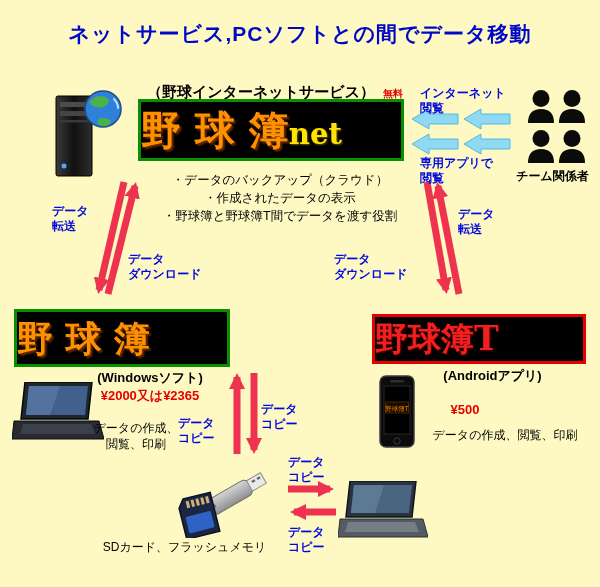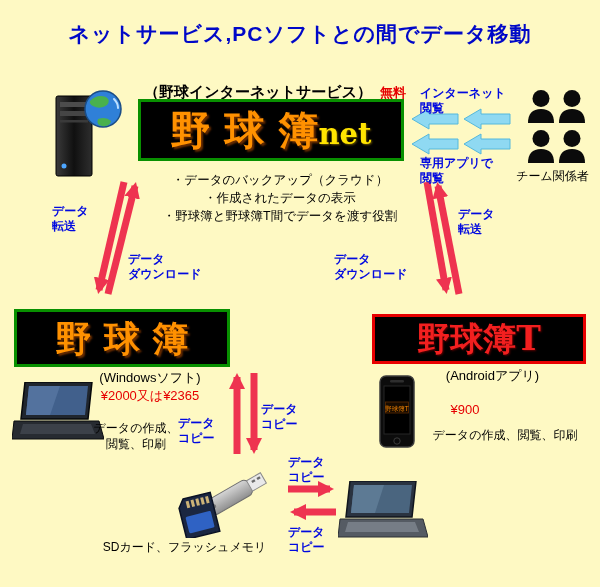--- a/index.html
+++ b/index.html
@@ -5,26 +5,26 @@
   *{margin:0;padding:0;box-sizing:border-box}
   body{background:#fff}
   #canvas{position:relative;width:600px;height:587px;background:#fef9c3;overflow:hidden;
           font-family:"Liberation Sans","DejaVu Sans",sans-serif}
   .abs{position:absolute}
   .center{text-align:center}
   .pre{white-space:pre-line}
   .title{color:#0008c8;font-weight:bold;font-size:21px;text-align:center;letter-spacing:1px}
   .blue{color:#0008e0;font-weight:bold;font-size:12px;text-align:left;line-height:1.25;white-space:pre-line}
   .black-label{color:#000;font-size:12px;line-height:1.3}
-  .bold{font-weight:normal}
-  .red-label{color:#e60000;font-weight:normal}
+  .bold{font-weight:bold}
+  .red-label{color:#e60000;font-weight:bold}
   .cap-black{color:#000;font-weight:bold;font-size:15px}
-  .cap-free{color:#e60000;font-weight:bold;font-size:13px;margin-left:8px}
+  .cap-free{color:#e60000;font-weight:bold;font-size:10px;margin-left:8px}
   .bullets{font-size:12.5px;color:#000;line-height:1.45}
-  .banner{position:absolute;background:#000;text-align:center;white-space:nowrap}
+  .banner{position:absolute;background:#000;white-space:nowrap}
   .green-border{border:3px solid #089000}
   .red-border{border:3px solid #e80000}
   .bn-main{font-family:"DejaVu Serif","Liberation Serif",serif;font-weight:bold;font-size:40px;
            color:#ff9100;text-shadow:2px 2px 2px #6b2d00;line-height:56px}
   .bn-suffix{font-family:"DejaVu Serif","Liberation Serif",serif;font-weight:bold;font-size:29px;
            color:#ffe400;text-shadow:1px 1px 2px #6b5500}
   .bn-left{font-family:"DejaVu Serif","Liberation Serif",serif;font-weight:bold;font-size:36px;
            color:#ff9100;text-shadow:2px 2px 2px #6b2d00;line-height:52px}
   .bn-right{font-family:"DejaVu Serif","Liberation Serif",serif;font-weight:bold;font-size:33px;
            color:#f21f1f;text-shadow:1px 1px 2px #5c0000;line-height:44px}
@@ -155,21 +155,21 @@
   <svg class="abs" style="left:377px;top:375px" width="40" height="74" viewBox="0 0 40 74">
     <rect x="3" y="1" width="34" height="71" rx="6" fill="#0c0c0c" stroke="#3c3c3c" stroke-width="1.5"></rect>
     <rect x="13" y="5" width="14" height="2.5" rx="1.2" fill="#2e2e2e"></rect>
     <rect x="7" y="11" width="26" height="48" fill="#000" stroke="#262626"></rect>
     <rect x="8.5" y="27" width="23" height="11" fill="#170b00" stroke="#5e2c00" stroke-width="0.8"></rect>
     <text x="20" y="35.5" text-anchor="middle" font-size="6.5" fill="#ff8a00">野球簿T</text>
     <circle cx="20" cy="66" r="3.2" fill="none" stroke="#3a3a3a"></circle>
   </svg>
 
   <div class="abs black-label bold center fs13" style="left:415px;top:368px;width:155px">(Androidアプリ)</div>
-  <div class="abs red-label center fs13" style="left:400px;top:402px;width:130px">¥900</div>
+  <div class="abs red-label center fs13" style="left:400px;top:402px;width:130px">¥500</div>
   <div class="abs black-label center" style="left:420px;top:428px;width:170px">データの作成、閲覧、印刷</div>
 
   <div class="abs blue" style="left:178px;top:416px;width:50px">データ
 コピー</div>
   <div class="abs blue" style="left:261px;top:402px;width:50px">データ
 コピー</div>
 
   <svg class="abs" style="left:168px;top:460px" width="118" height="78" viewBox="0 0 118 78">
     <defs>
       <linearGradient id="usbg" x1="0" y1="0" x2="0" y2="1">

